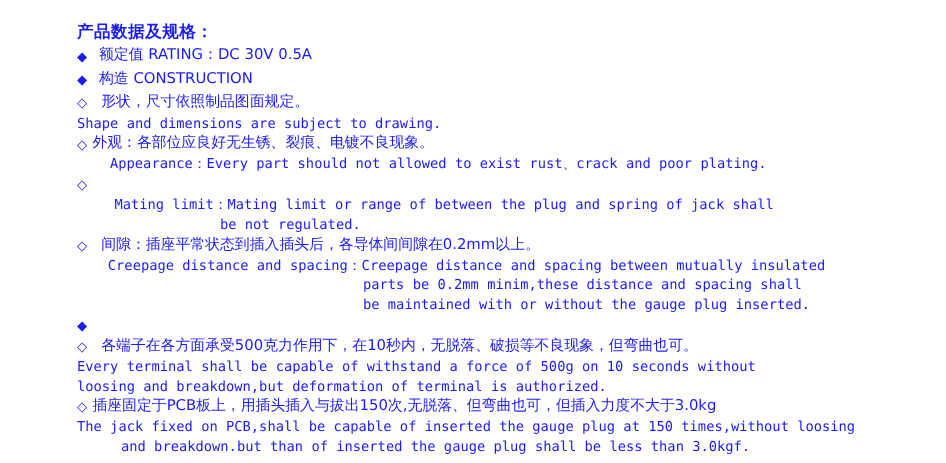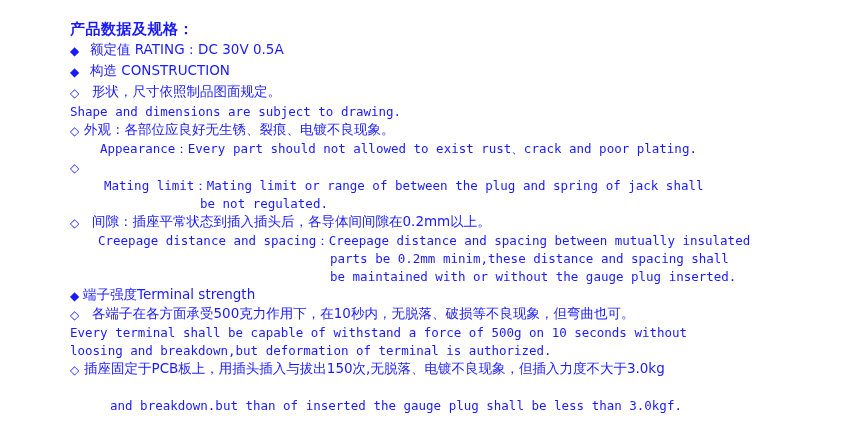--- a/index.html
+++ b/index.html
@@ -76,24 +76,24 @@
   <div class="line latin" style="left:200px; top:196px;">be not regulated.</div>
   <div class="line latin" style="left:104px; top:178px;">Mating limit：Mating limit or range of between the plug and spring of jack shall</div>
 
   <div class="line bullet-d" style="left:70px; top:216px;">◇</div>
   <div class="line cjk" style="left:92px; top:213px;">间隙：插座平常状态到插入插头后，各导体间间隙在0.2mm以上。</div>
   <div class="line latin" style="left:98px; top:233px;">Creepage distance and spacing：Creepage distance and spacing between mutually insulated</div>
   <div class="line latin" style="left:330px; top:251px;">parts be 0.2mm minim,these distance and spacing shall</div>
   <div class="line latin" style="left:330px; top:269px;">be maintained with or without the gauge plug inserted.</div>
 
   <div class="line bullet-d" style="left:70px; top:289px;">◆</div>
-  <div class="line cjk" style="left:83px; top:286px;">端子强度Terminal strength</div>
 
   <div class="line bullet-d" style="left:70px; top:308px;">◇</div>
   <div class="line cjk" style="left:92px; top:305px;">各端子在各方面承受500克力作用下，在10秒内，无脱落、破损等不良现象，但弯曲也可。</div>
   <div class="line latin" style="left:70px; top:325px;">Every terminal shall be capable of withstand a force of 500g on 10 seconds without</div>
   <div class="line latin" style="left:70px; top:343px;">loosing and breakdown,but deformation of terminal is authorized.</div>
 
   <div class="line bullet-d" style="left:70px; top:363px;">◇</div>
-  <div class="line cjk" style="left:84px; top:360px;">插座固定于PCB板上，用插头插入与拔出150次,无脱落、电镀不良现象，但插入力度不大于3.0kg</div>
+  <div class="line cjk" style="left:84px; top:360px;">插座固定于PCB板上，用插头插入与拔出150次,无脱落、但弯曲也可，但插入力度不大于3.0kg</div>
+  <div class="line latin" style="left:70px; top:380px;">The jack fixed on PCB,shall be capable of inserted the gauge plug at 150 times,without loosing</div>
   <div class="line latin" style="left:110px; top:398px;">and breakdown.but than of inserted the gauge plug shall be less than 3.0kgf.</div>
 
 </div>
 
 </body></html>

